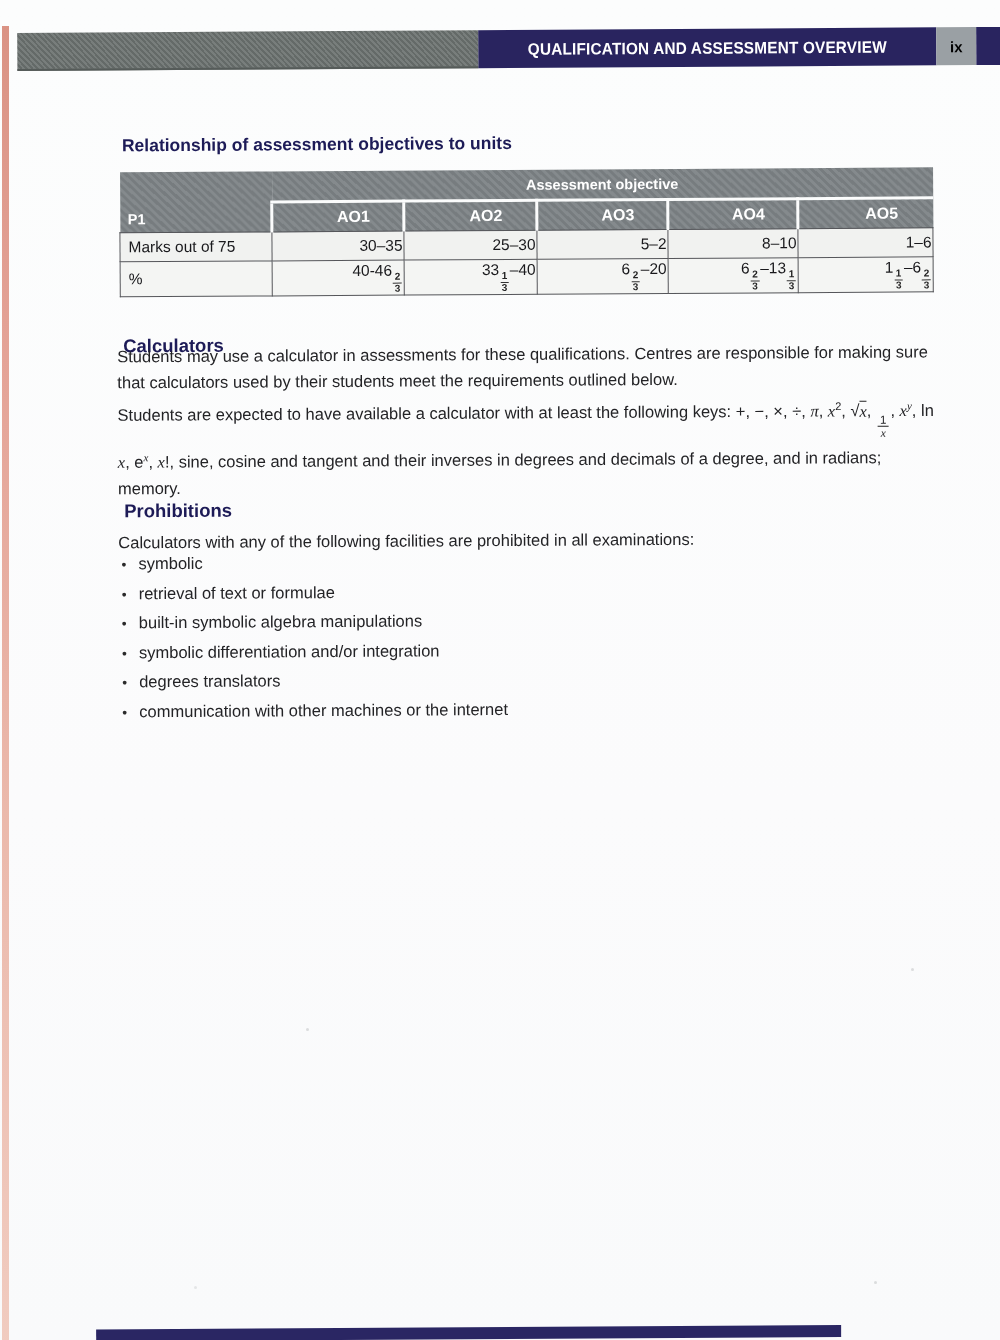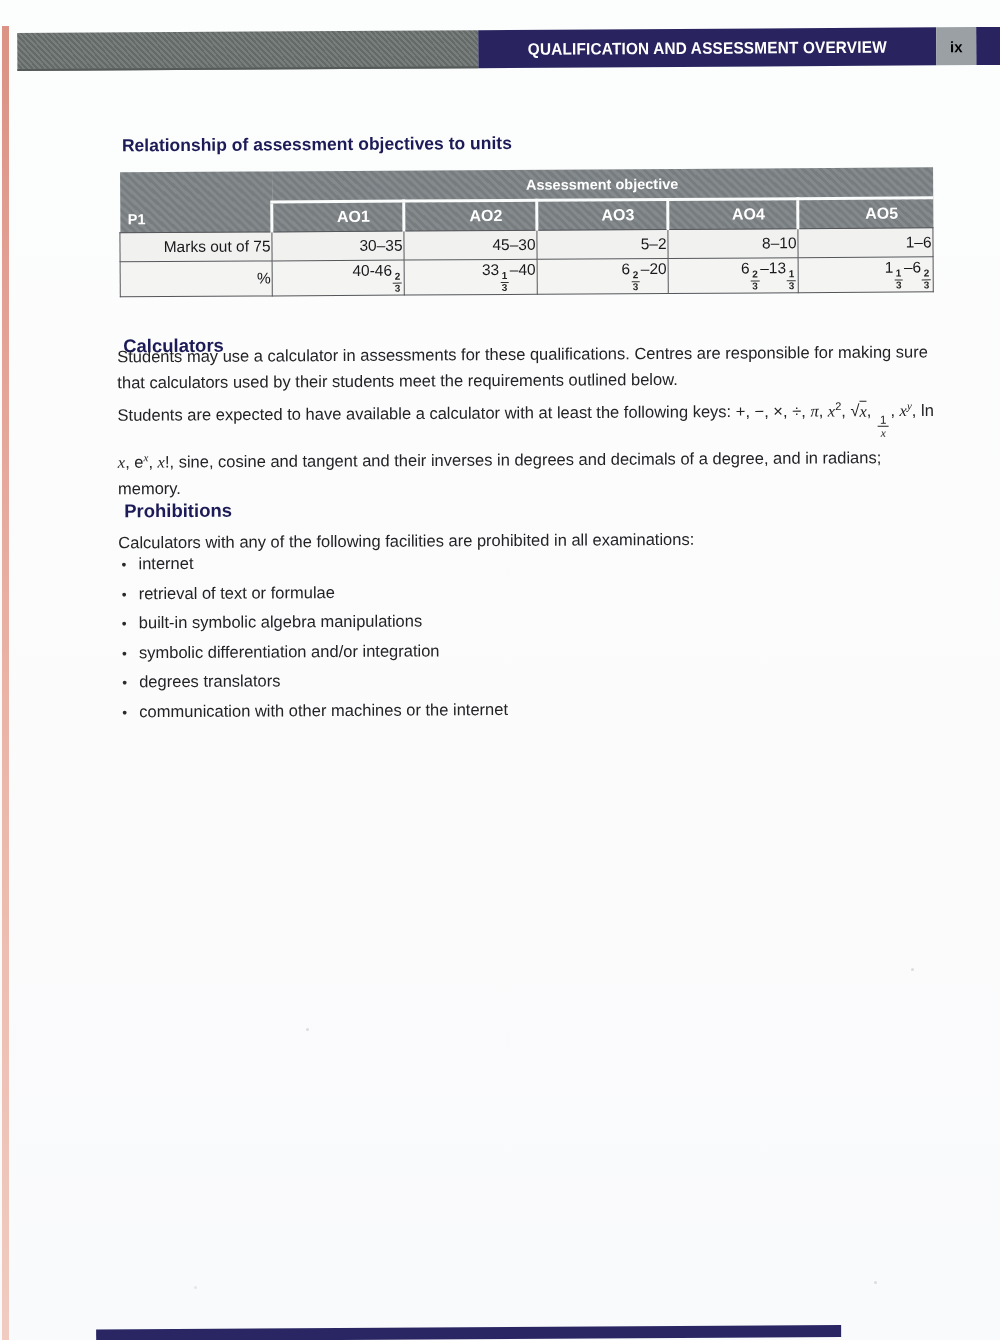--- a/index.html
+++ b/index.html
@@ -39,21 +39,21 @@
   table{border-collapse:collapse;width:100%;table-layout:fixed;}
   th{background:#7e8487;color:#fff;font-weight:bold;
      background-image:repeating-linear-gradient(43deg,rgba(255,255,255,.05) 0 3px,rgba(0,0,0,.06) 3px 6px);}
   th.group{font-size:14.5px;height:27px;border-bottom:3px solid #fbfcfc;}
   th.ao{font-size:16px;height:26px;border-left:3px solid #fbfcfc;padding-left:32px;}
   th.corner{text-align:left;vertical-align:bottom;padding:0 0 5px 8px;font-size:14.5px;
      border-right:0;}
   td{background:#f1f2f0;border:1.2px solid #55565a;font-size:15.5px;height:26px;
      text-align:right;color:#19191c;}
   tr.pct td{height:32px;background:#f4f5f3;}
-  td.lbl{text-align:right;padding-left:8px;}
+  td.lbl{text-align:left;padding-left:8px;}
   .tfrac{display:inline-flex;flex-direction:column;align-items:center;font-size:10px;
      line-height:1.05;vertical-align:-4px;margin:0 1px;font-weight:bold;color:#222;}
   .tfrac>span:first-child{border-bottom:1px solid #333;padding:0 1.5px;}
 
   
   .para{position:absolute;left:115px;width:822px;margin:0;font-size:16.5px;line-height:26px;color:#232326;}
   #p-calc1{top:341px;}
   #p-calc2{top:395px;line-height:27px;}
   #p-proh{top:527px;}
   .para i{font-family:"Liberation Serif",serif;font-style:italic;}
@@ -108,21 +108,21 @@
         <tr>
           <th class="ao">AO1</th>
           <th class="ao">AO2</th>
           <th class="ao">AO3</th>
           <th class="ao">AO4</th>
           <th class="ao">AO5</th>
         </tr>
         <tr>
           <td class="lbl">Marks out of 75</td>
           <td>30–35</td>
-          <td>45–30</td>
+          <td>25–30</td>
           <td>5–2</td>
           <td>8–10</td>
           <td>1–6</td>
         </tr>
         <tr class="pct">
           <td class="lbl">%</td>
           <td>40-46<span class="tfrac">
                   <span>2</span>
                   <span>3</span>
                 </span></td>
@@ -158,21 +158,21 @@
     <p class="para" id="p-calc2">Students are expected to have available a calculator with at least the following keys: +, −, ×, ÷, <i>π</i>, <i>x</i><sup>2</sup>, √<span class="vinc"><i>x</i></span>, <span class="vfrac">
           <span>1</span>
           <span><i>x</i></span>
         </span>, <i>x</i><sup><i>y</i></sup>, ln <i>x</i>, e<sup><i>x</i></sup>, <i>x</i>!, sine, cosine and tangent and their inverses in degrees and decimals of a degree, and in radians; memory.</p>
 
     <h2 class="h-navy" id="h-proh">Prohibitions</h2>
     <p class="para" id="p-proh">Calculators with any of the following facilities are prohibited in all examinations:</p>
     <ul id="prohib">
       <li>
           <span class="dot">•</span>
-          <span>internet</span>
+          <span>symbolic</span>
         </li>
       <li>
           <span class="dot">•</span>
           <span>retrieval of text or formulae</span>
         </li>
       <li>
           <span class="dot">•</span>
           <span>built-in symbolic algebra manipulations</span>
         </li>
       <li>

